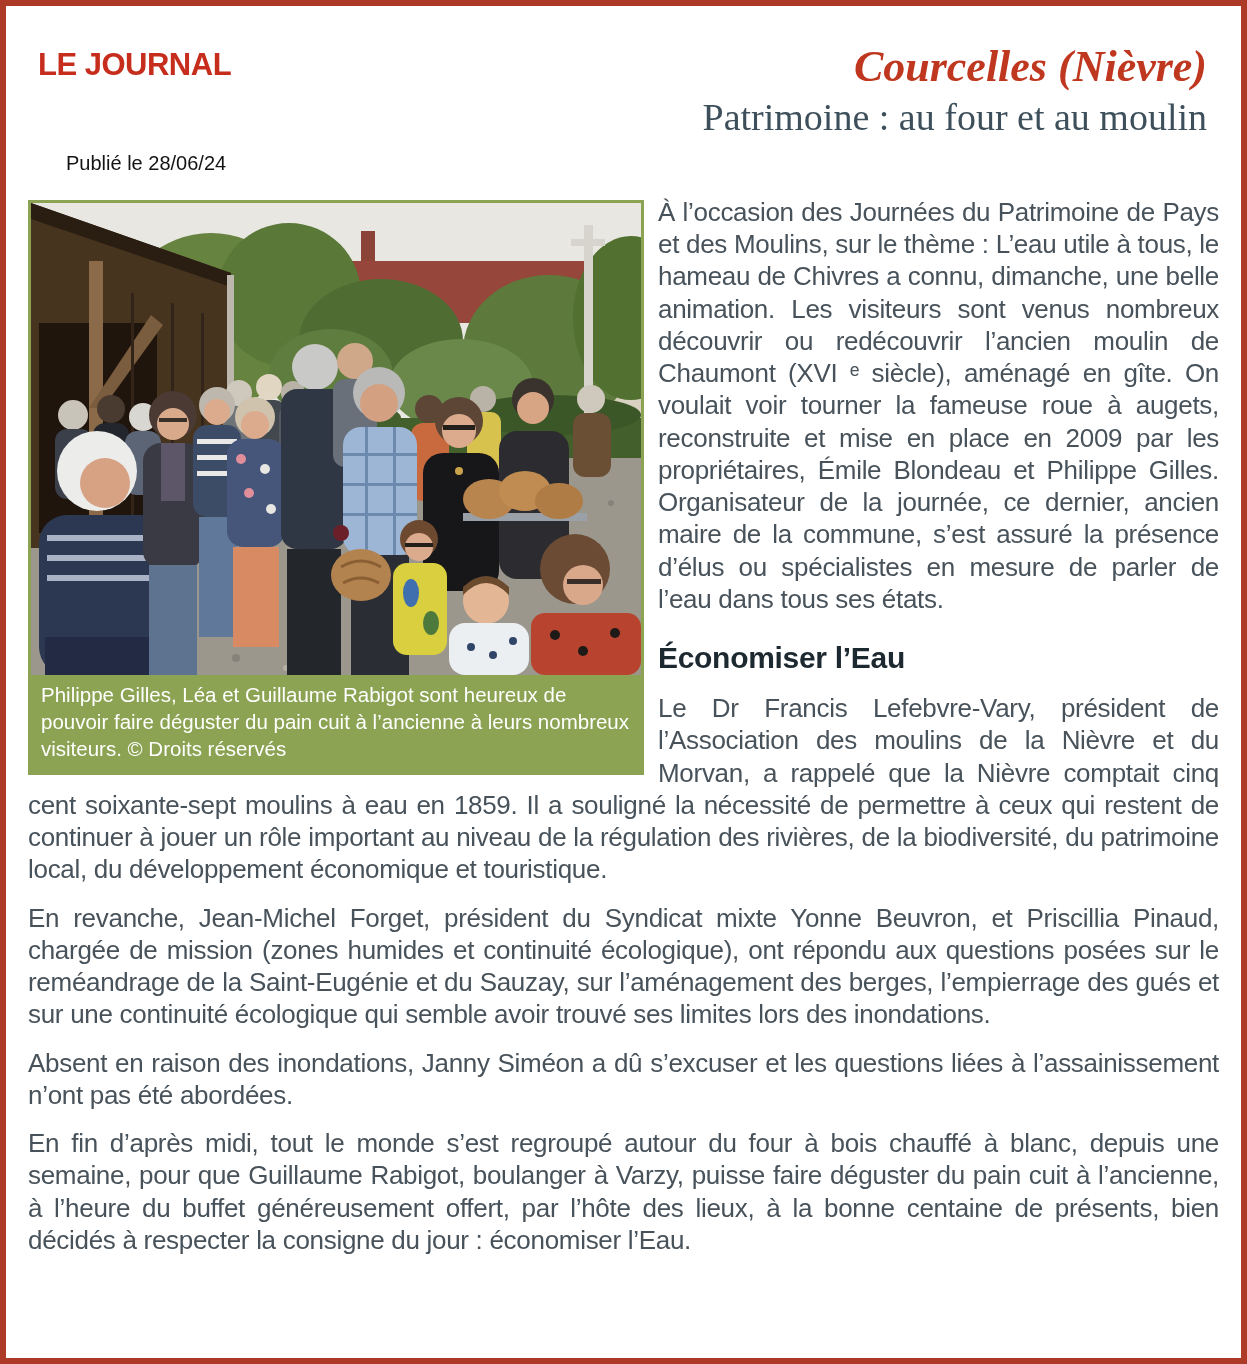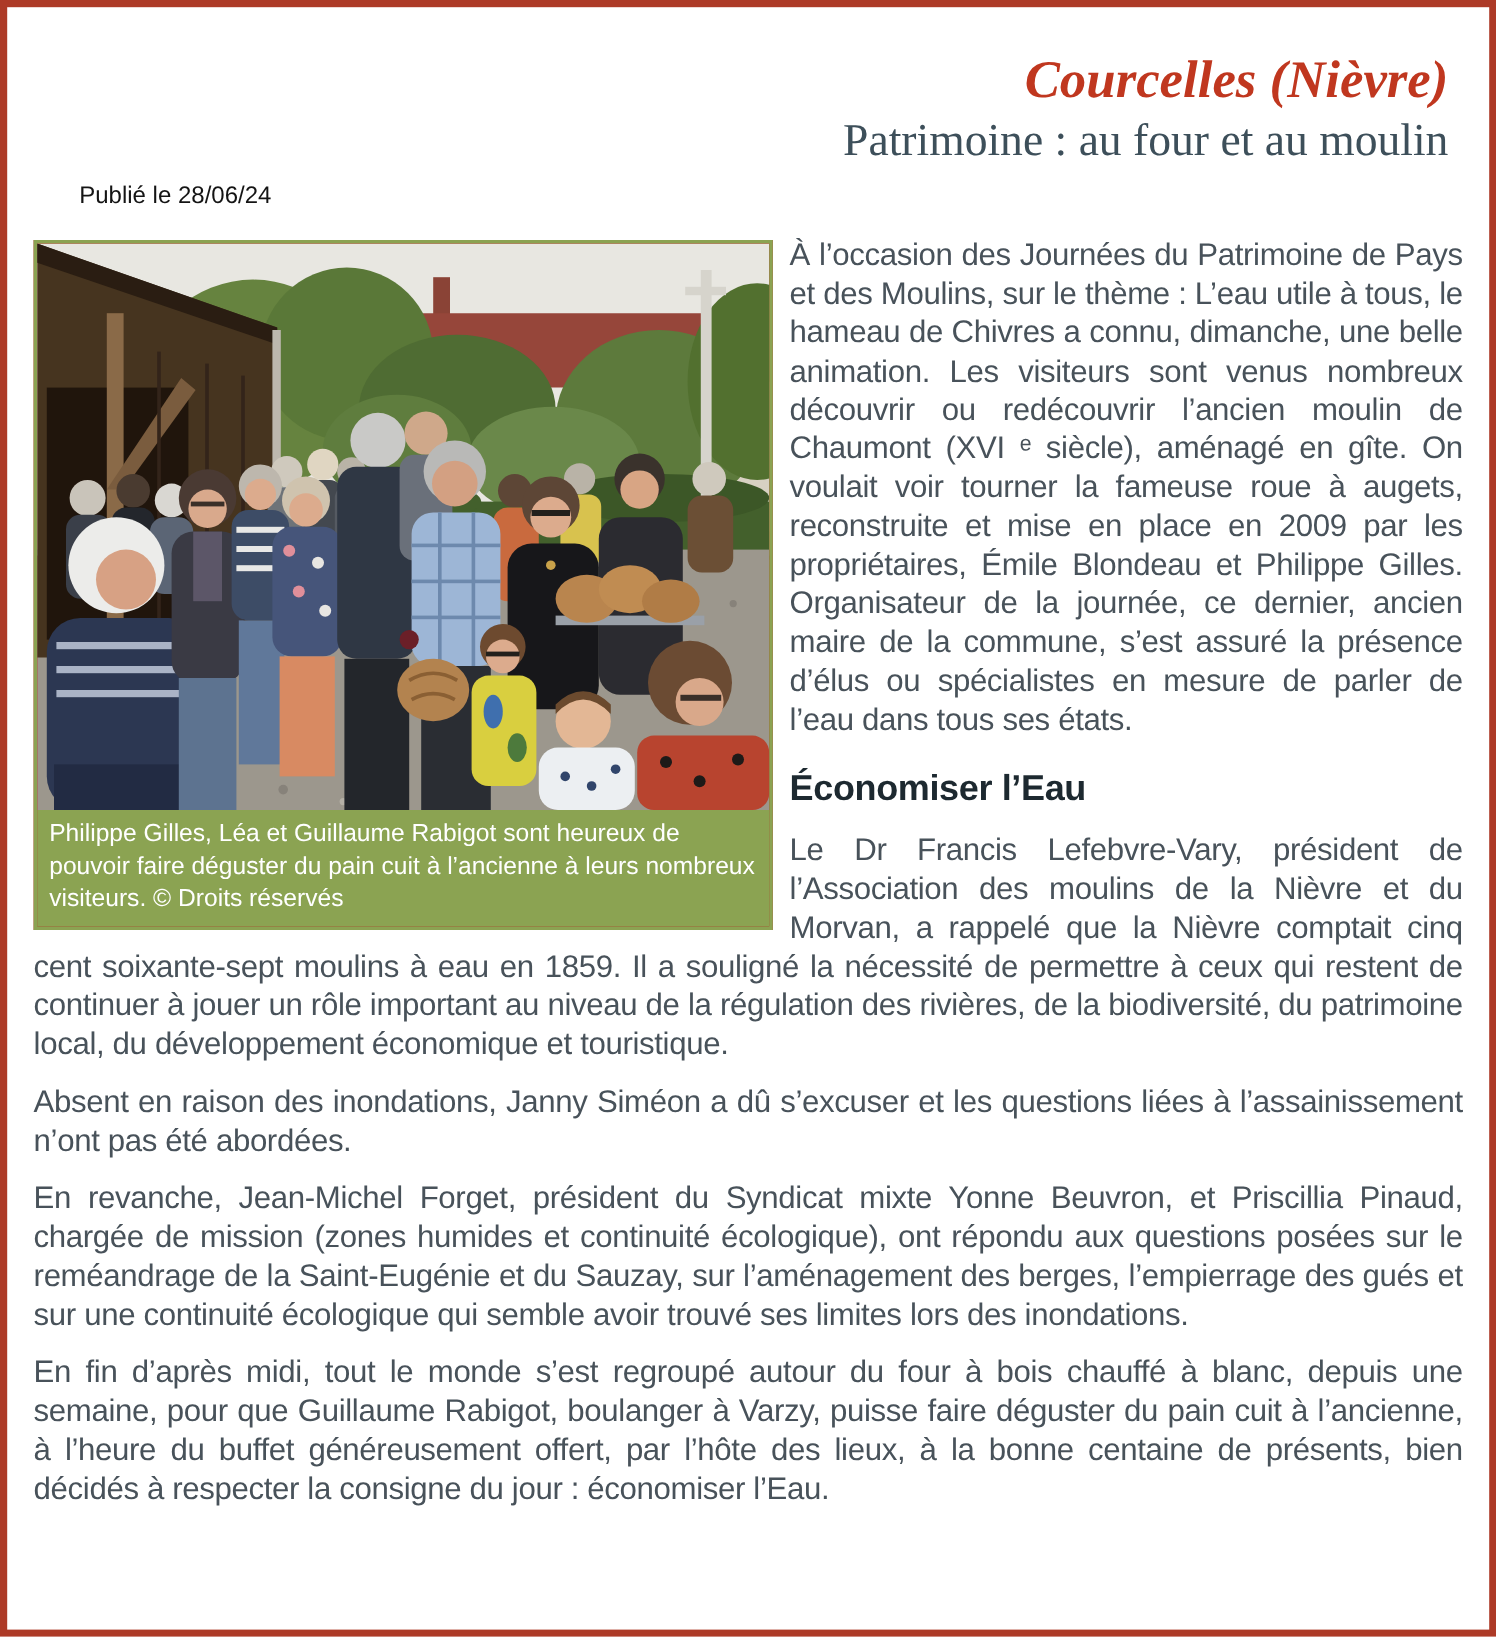--- a/index.html
+++ b/index.html
@@ -47,37 +47,38 @@
   .article p { margin: 0 0 16px; }
   .section-heading {
     font-size: 30px; font-weight: bold; color: #1d2930;
     margin: 24px 0 16px; letter-spacing: -0.3px; text-align: left;
   }
   
   .photo-figure {
     float: left; width: 616px;
     margin: 4px 14px 6px 0;
     border: 3px solid #8ba352;
-    background: #b91c1c;
+    background: #5eead4;
   }
   .photo-figure svg { display: block; width: 610px; height: 472px; }
   .photo-caption {
     background: #8ba352; color: #ffffff;
     font-size: 20.5px; line-height: 1.32;
     padding: 6px 10px 10px;
     text-align: left; letter-spacing: 0;
   }
 </style>
 </head>
 <body>
 
 <div class="page">
 
   <div class="header">
     <div class="logo">
+      <span class="logo-line1">LE JOURNAL</span>
     </div>
     <div class="published">Publié le 28/06/24</div>
     <div class="titles">
       <h1 class="page-title">Courcelles (Nièvre)</h1>
       <div class="page-subtitle">Patrimoine : au four et au moulin</div>
     </div>
   </div>
 
   <div class="article">
 
@@ -281,18 +282,18 @@
         </g>
       </svg>
       <figcaption class="photo-caption">Philippe Gilles, Léa et Guillaume Rabigot sont heureux de pouvoir faire déguster du pain cuit à l’ancienne à leurs nombreux visiteurs. © Droits réservés</figcaption>
     </figure>
 
     <p>À l’occasion des Journées du Patrimoine de Pays et des Moulins, sur le thème : L’eau utile à tous, le hameau de Chivres a connu, dimanche, une belle animation. Les visiteurs sont venus nombreux découvrir ou redécouvrir l’ancien moulin de Chaumont (XVI ᵉ siècle), aménagé en gîte. On voulait voir tourner la fameuse roue à augets, reconstruite et mise en place en 2009 par les propriétaires, Émile Blondeau et Philippe Gilles. Organisateur de la journée, ce dernier, ancien maire de la commune, s’est assuré la présence d’élus ou spécialistes en mesure de parler de l’eau dans tous ses états.</p>
 
     <h2 class="section-heading">Économiser l’Eau</h2>
 
     <p>Le Dr Francis Lefebvre-Vary, président de l’Association des moulins de la Nièvre et du Morvan, a rappelé que la Nièvre comptait cinq cent soixante-sept moulins à eau en 1859. Il a souligné la nécessité de permettre à ceux qui restent de continuer à jouer un rôle important au niveau de la régulation des rivières, de la biodiversité, du patrimoine local, du développement économique et touristique.</p>
+    <p>En revanche, Jean-Michel Forget, président du Syndicat mixte Yonne Beuvron, et Priscillia Pinaud, chargée de mission (zones humides et continuité écologique), ont répondu aux questions posées sur le reméandrage de la Saint-Eugénie et du Sauzay, sur l’aménagement des berges, l’empierrage des gués et sur une continuité écologique qui semble avoir trouvé ses limites lors des inondations.</p>
     <p>Absent en raison des inondations, Janny Siméon a dû s’excuser et les questions liées à l’assainissement n’ont pas été abordées.</p>
-    <p>En revanche, Jean-Michel Forget, président du Syndicat mixte Yonne Beuvron, et Priscillia Pinaud, chargée de mission (zones humides et continuité écologique), ont répondu aux questions posées sur le reméandrage de la Saint-Eugénie et du Sauzay, sur l’aménagement des berges, l’empierrage des gués et sur une continuité écologique qui semble avoir trouvé ses limites lors des inondations.</p>
     <p>En fin d’après midi, tout le monde s’est regroupé autour du four à bois chauffé à blanc, depuis une semaine, pour que Guillaume Rabigot, boulanger à Varzy, puisse faire déguster du pain cuit à l’ancienne, à l’heure du buffet généreusement offert, par l’hôte des lieux, à la bonne centaine de présents, bien décidés à respecter la consigne du jour : économiser l’Eau.</p>
 
   </div>
 </div>
 
 </body></html>

